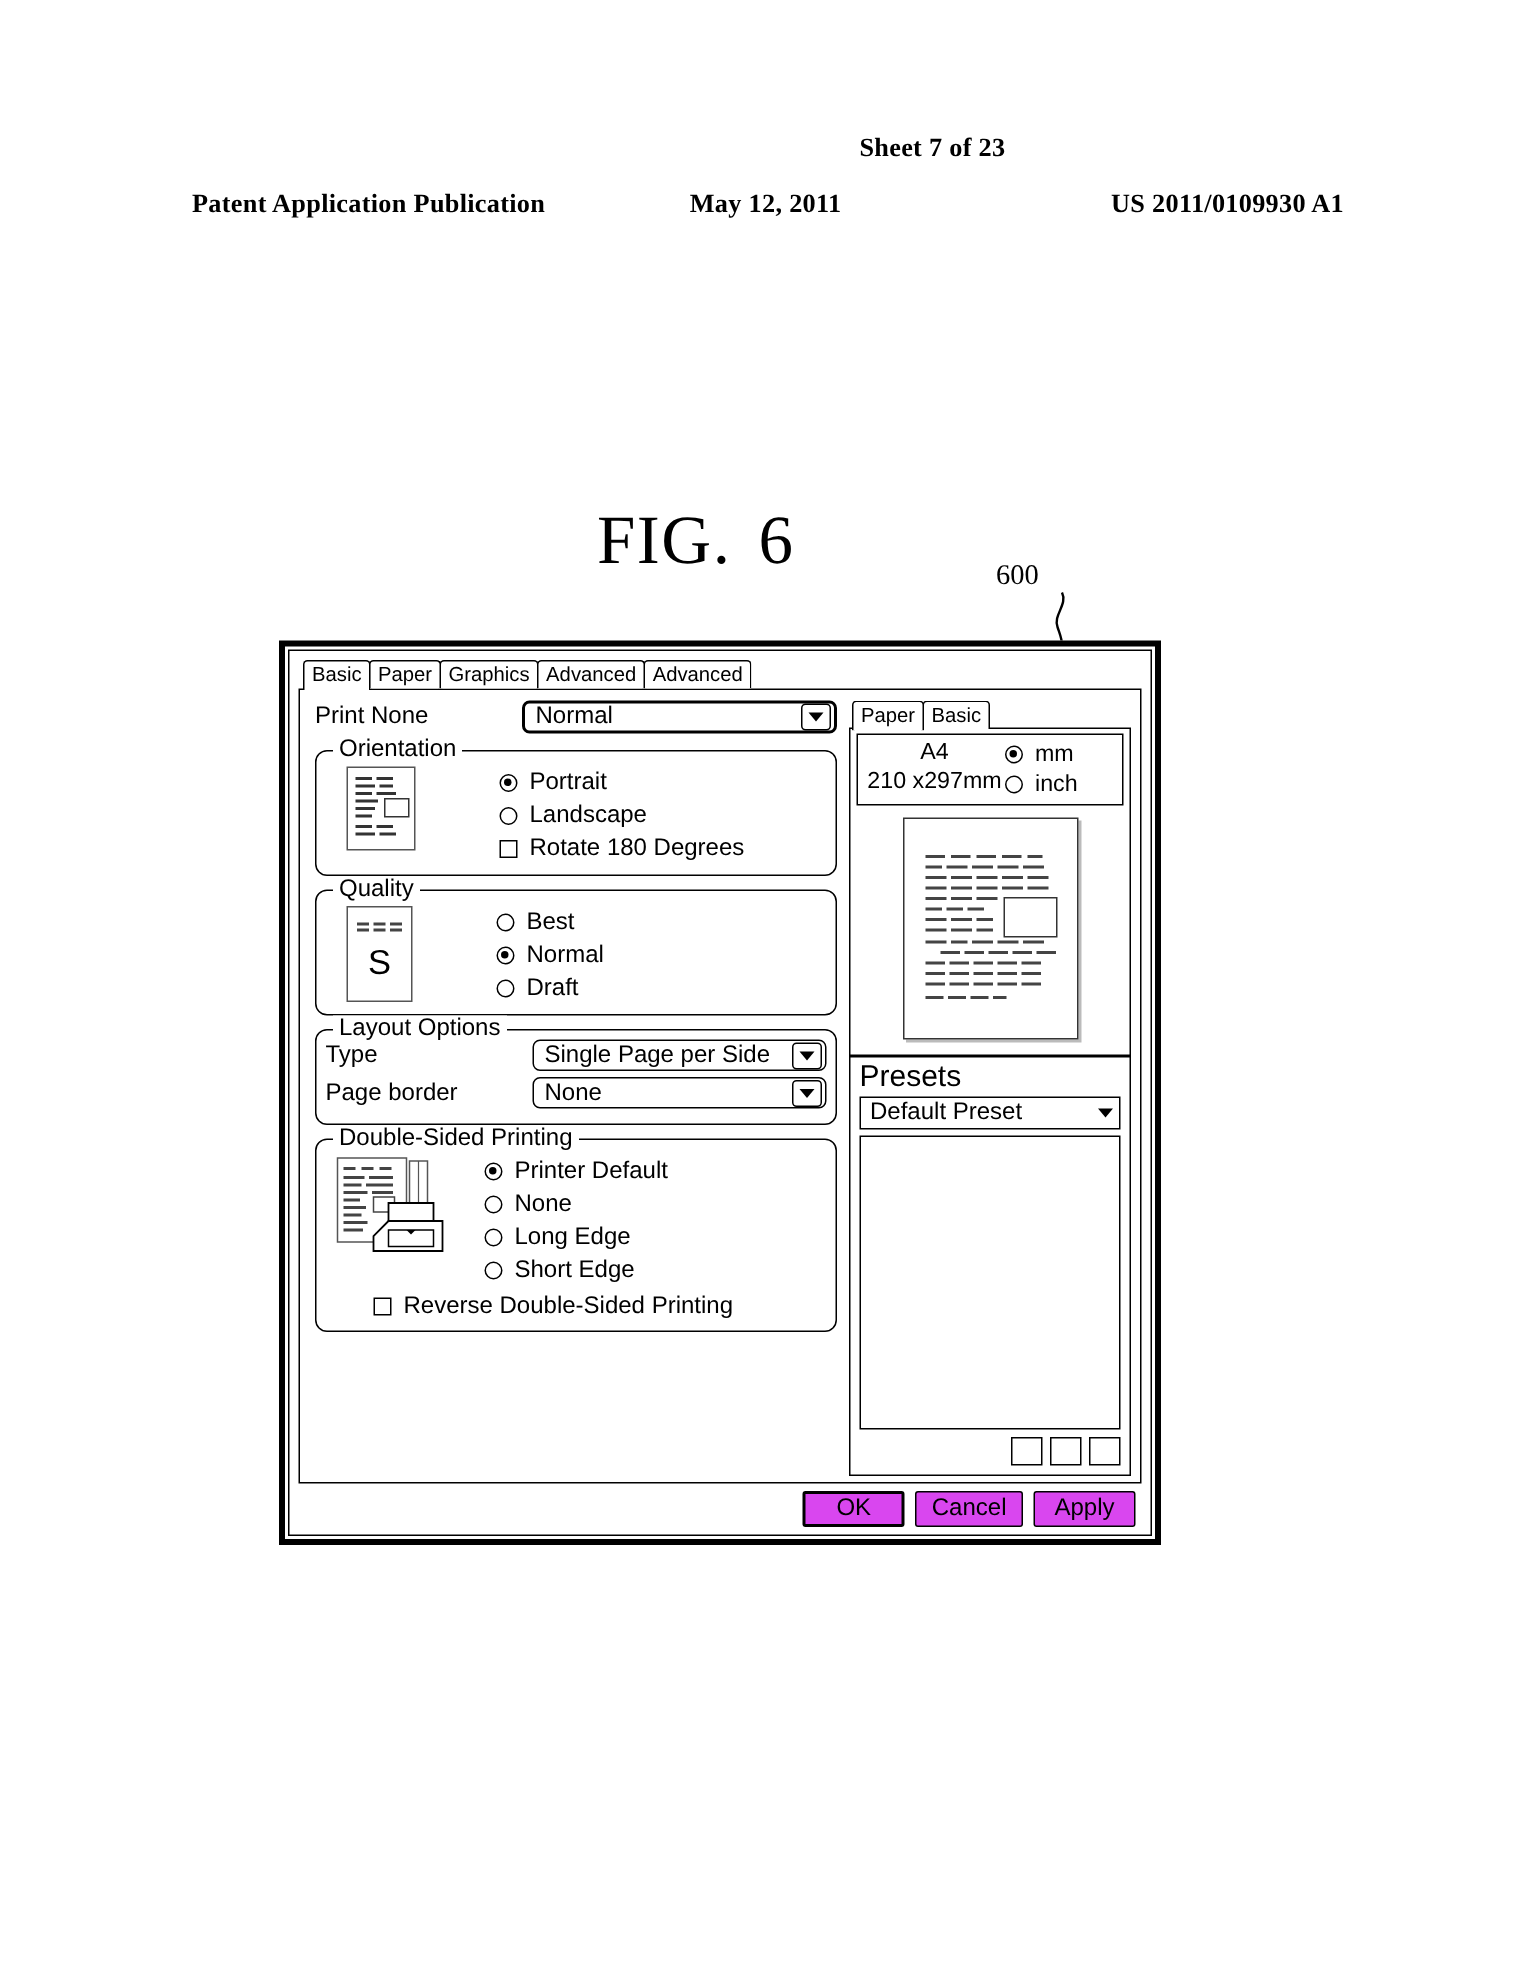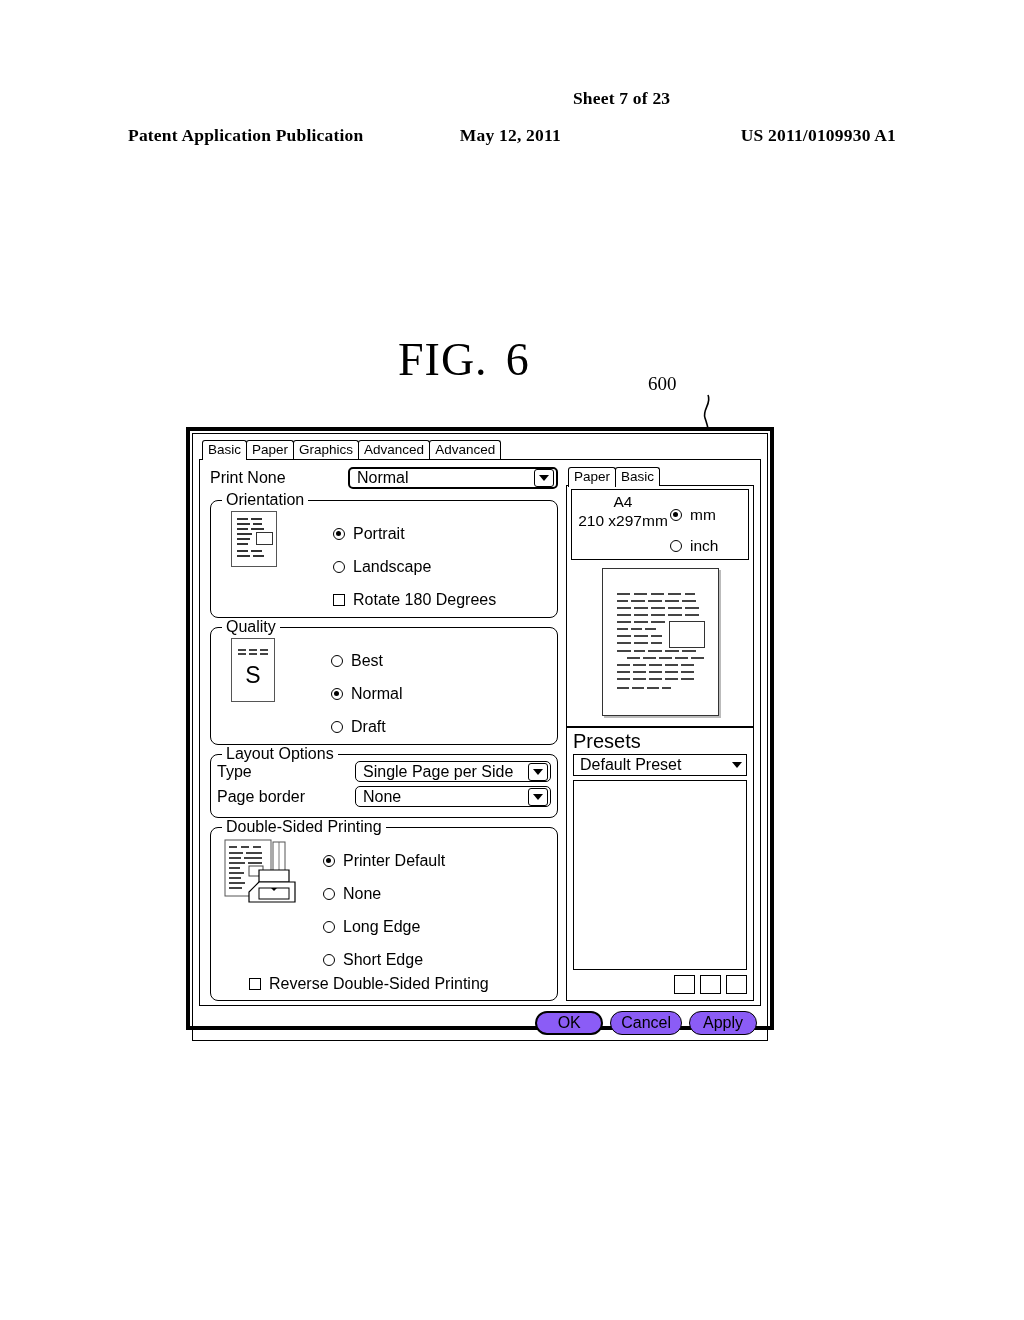--- a/index.html
+++ b/index.html
@@ -42,21 +42,21 @@
     left: 398px;
     font-family: "Liberation Serif", serif;
     font-size: 46px;
     letter-spacing: 1px;
   }
   .fig-label .fig-num { margin-left: 18px; }
 
   .ref-600 {
     position: absolute;
     top: 373px;
-    left: 648px;
+    left: 664px;
     font-family: "Liberation Serif", serif;
     font-size: 19px;
   }
   .ref-leader {
     position: absolute;
     top: 394px;
     left: 694px;
     width: 24px;
     height: 36px;
   }
@@ -249,21 +249,20 @@
   }
 
   
   .options { margin-left: 56px; }
   .opt {
     display: flex;
     align-items: center;
     font-size: 16px;
     line-height: 21px;
     margin-bottom: 1px;
-    margin-top: 12px;
   }
   .radio {
     width: 12px; height: 12px;
     border: 1.6px solid #000;
     border-radius: 50%;
     margin-right: 8px;
     flex: 0 0 auto;
     position: relative;
     box-sizing: border-box;
     background: #fff;
@@ -446,27 +445,27 @@
   .footer {
     display: flex;
     justify-content: flex-end;
     align-items: center;
     gap: 7px;
     padding: 5px 4px 1px 0;
     flex: 0 0 auto;
   }
   .btn {
     border: 1px solid #000;
-    border-radius: 12px;
+    border-radius: 2px;
     min-width: 68px;
     height: 24px;
     font-size: 16px;
     line-height: 22px;
     text-align: center;
-    background: #8b5cf6;
+    background: #d946ef;
     box-sizing: border-box;
     padding: 0 10px;
   }
   .btn.default {
     border-width: 2.5px;
     line-height: 19px;
   }
 </style>
 </head>
 <body>

